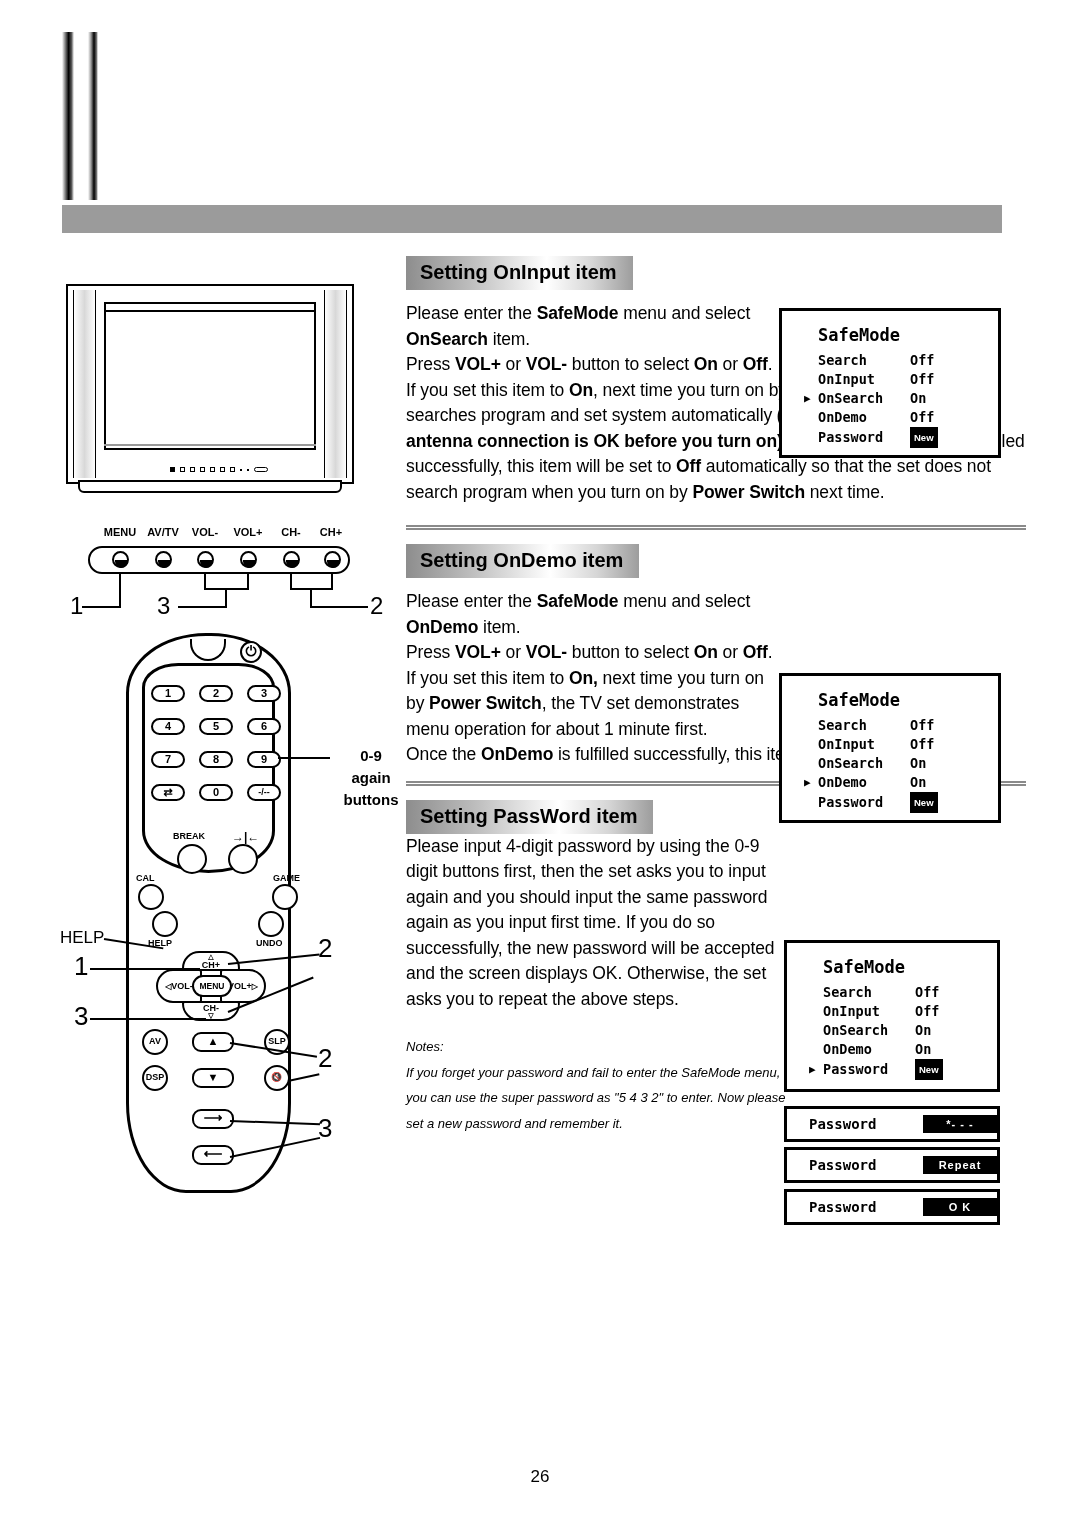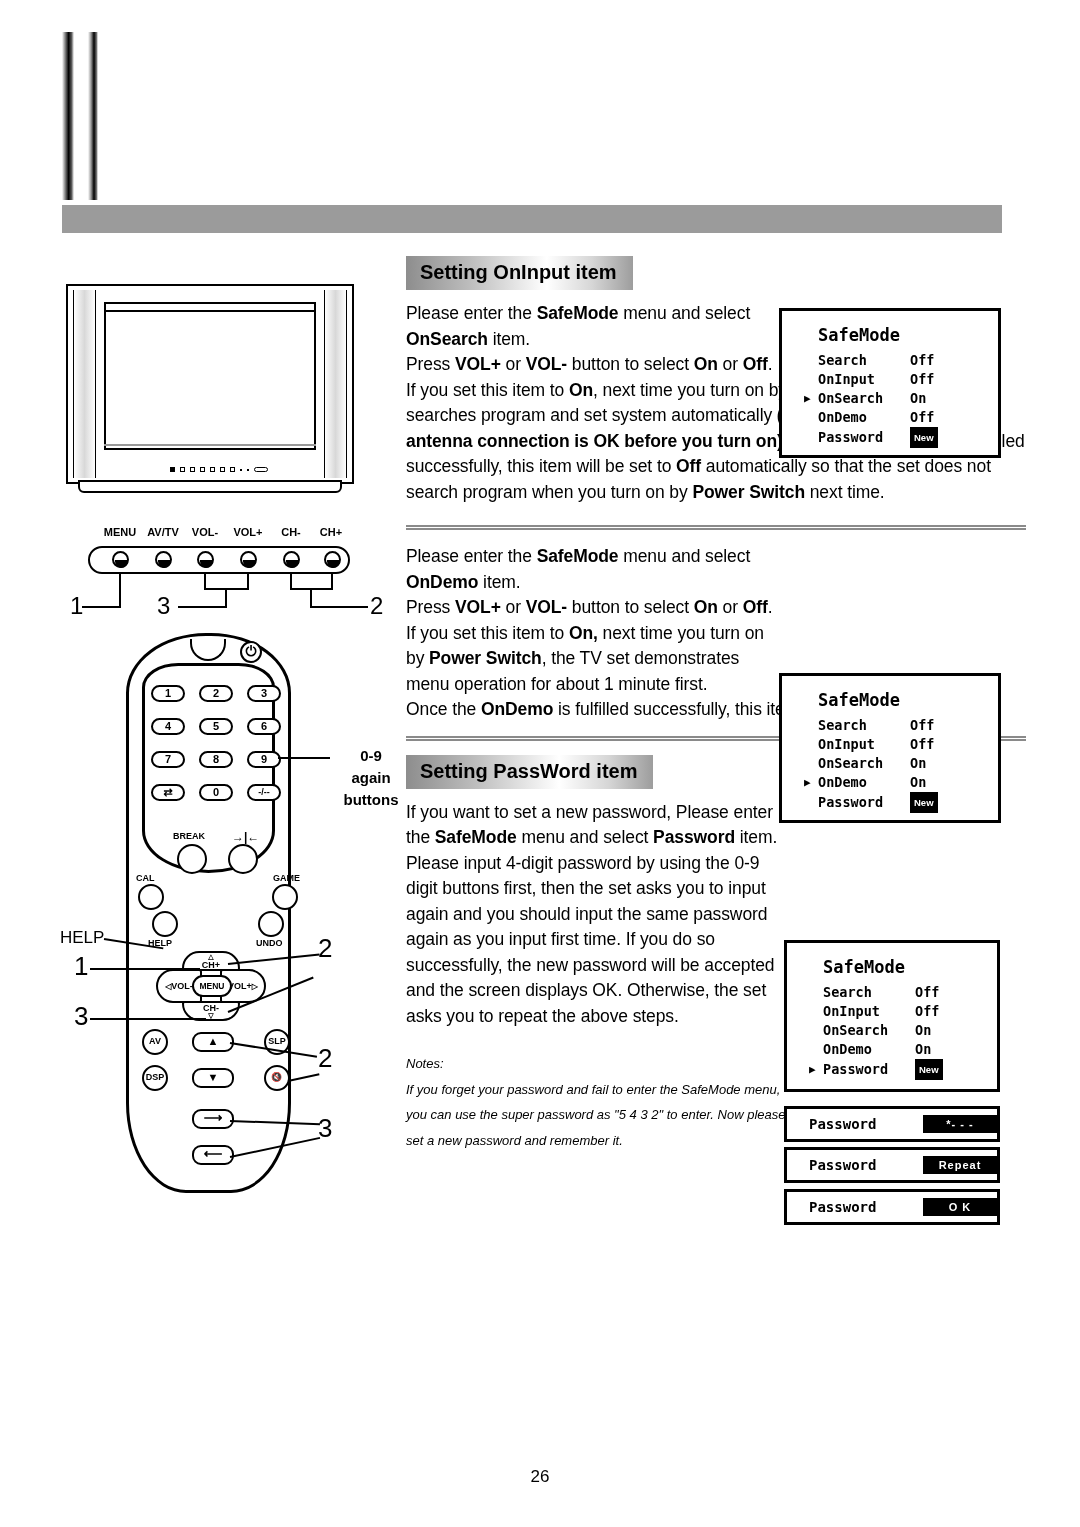--- a/index.html
+++ b/index.html
@@ -355,31 +355,31 @@
   <div class="section">
     <div class="section-heading">Setting OnInput item</div>
     <div class="body-text" style="width:372px;">Please enter the <b>SafeMode</b> menu and select <b>OnSearch</b> item.</div>
     <div class="body-text" style="width:372px; margin-top:0;">Press <b>VOL+</b> or <b>VOL-</b> button to select <b>On</b> or <b>Off</b>.</div>
     <div class="body-text" style="width:620px; margin-top:0;">If you set this item to <b>On</b>, next time you turn on by <b>Power Switch</b>, the TV set searches program and set system automatically <b>(please make sure that the antenna connection is OK before you turn on)</b>. Once the <b>OnSearch</b> is fulfilled successfully, this item will be set to <b>Off</b> automatically so that the set does not search program when you turn on by <b>Power Switch</b> next time.</div>
   </div>
 
   <div class="divider" style="margin-top:20px;"></div>
 
   <div class="section">
+    <div class="section-heading">Setting OnDemo item</div>
     <div class="body-text" style="width:372px;">Please enter the <b>SafeMode</b> menu and select <b>OnDemo</b> item.</div>
     <div class="body-text" style="width:372px; margin-top:0;">Press <b>VOL+</b> or <b>VOL-</b> button to select <b>On</b> or <b>Off</b>.</div>
     <div class="body-text" style="width:372px; margin-top:0;">If you set this item to <b>On,</b> next time you turn on by <b>Power Switch</b>, the TV set demonstrates menu operation for about 1 minute first.</div>
     <div class="body-text" style="width:600px; margin-top:0;">Once the <b>OnDemo</b> is fulfilled successfully, this item will be set <b>Off</b>.</div>
   </div>
 
   <div class="divider"></div>
 
   <div class="section">
     <div class="section-heading">Setting PassWord item</div>
-    <div class="body-text" style="width:372px;">If you want to set a new password, Please enter the <b>SafeMode</b> menu and select <b>Password</b> item.</div>
     <div class="body-text" style="width:372px; margin-top:0;">Please input 4-digit password by using the 0-9 digit buttons first, then the set asks you to input again and you should input the same password again as you input first time. If you do so successfully, the new password will be accepted and the screen displays OK. Otherwise, the set asks you to repeat the above steps.</div>
   </div>
 
   <div style="margin-top:22px; width:380px;">
     <div class="notes-text">Notes:</div>
     <div class="notes-text">If you forget your password and fail to enter the SafeMode menu, you can use the super password as "5 4 3 2" to enter. Now please set a new password and remember it.</div>
   </div>
 </div>
 
 <div class="osd" style="left:779px; top:308px; width:222px; height:150px;">

